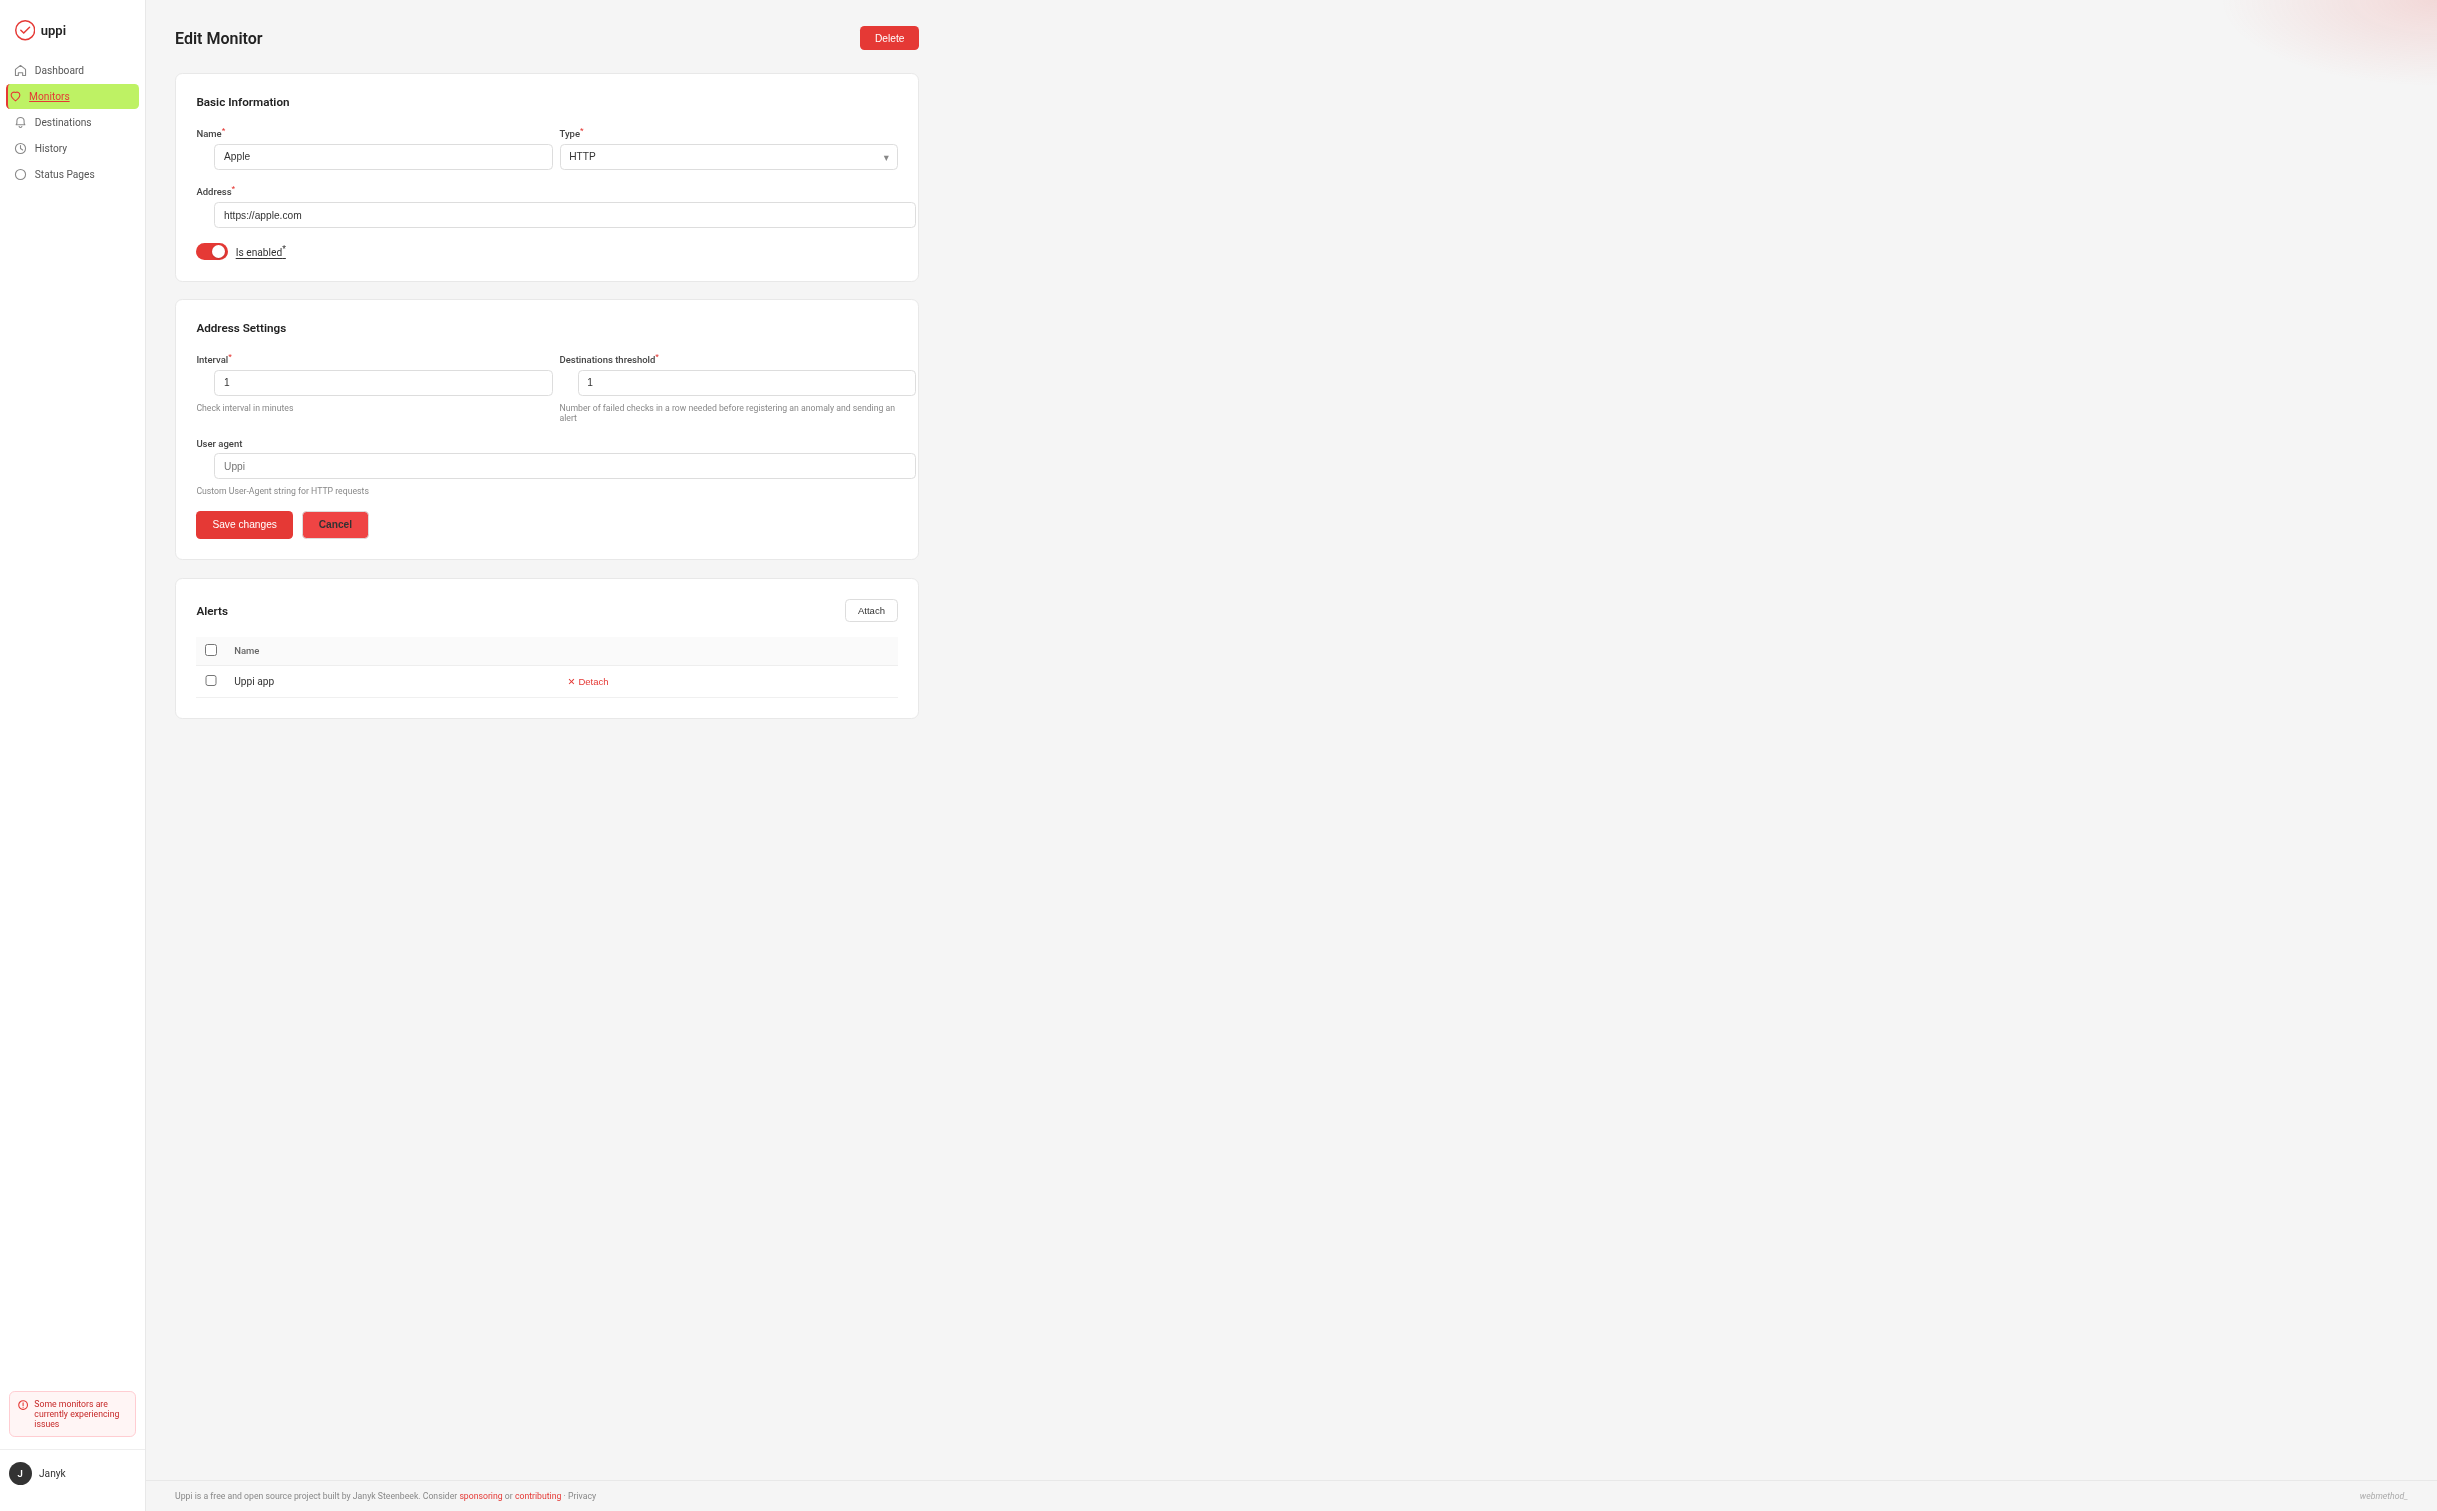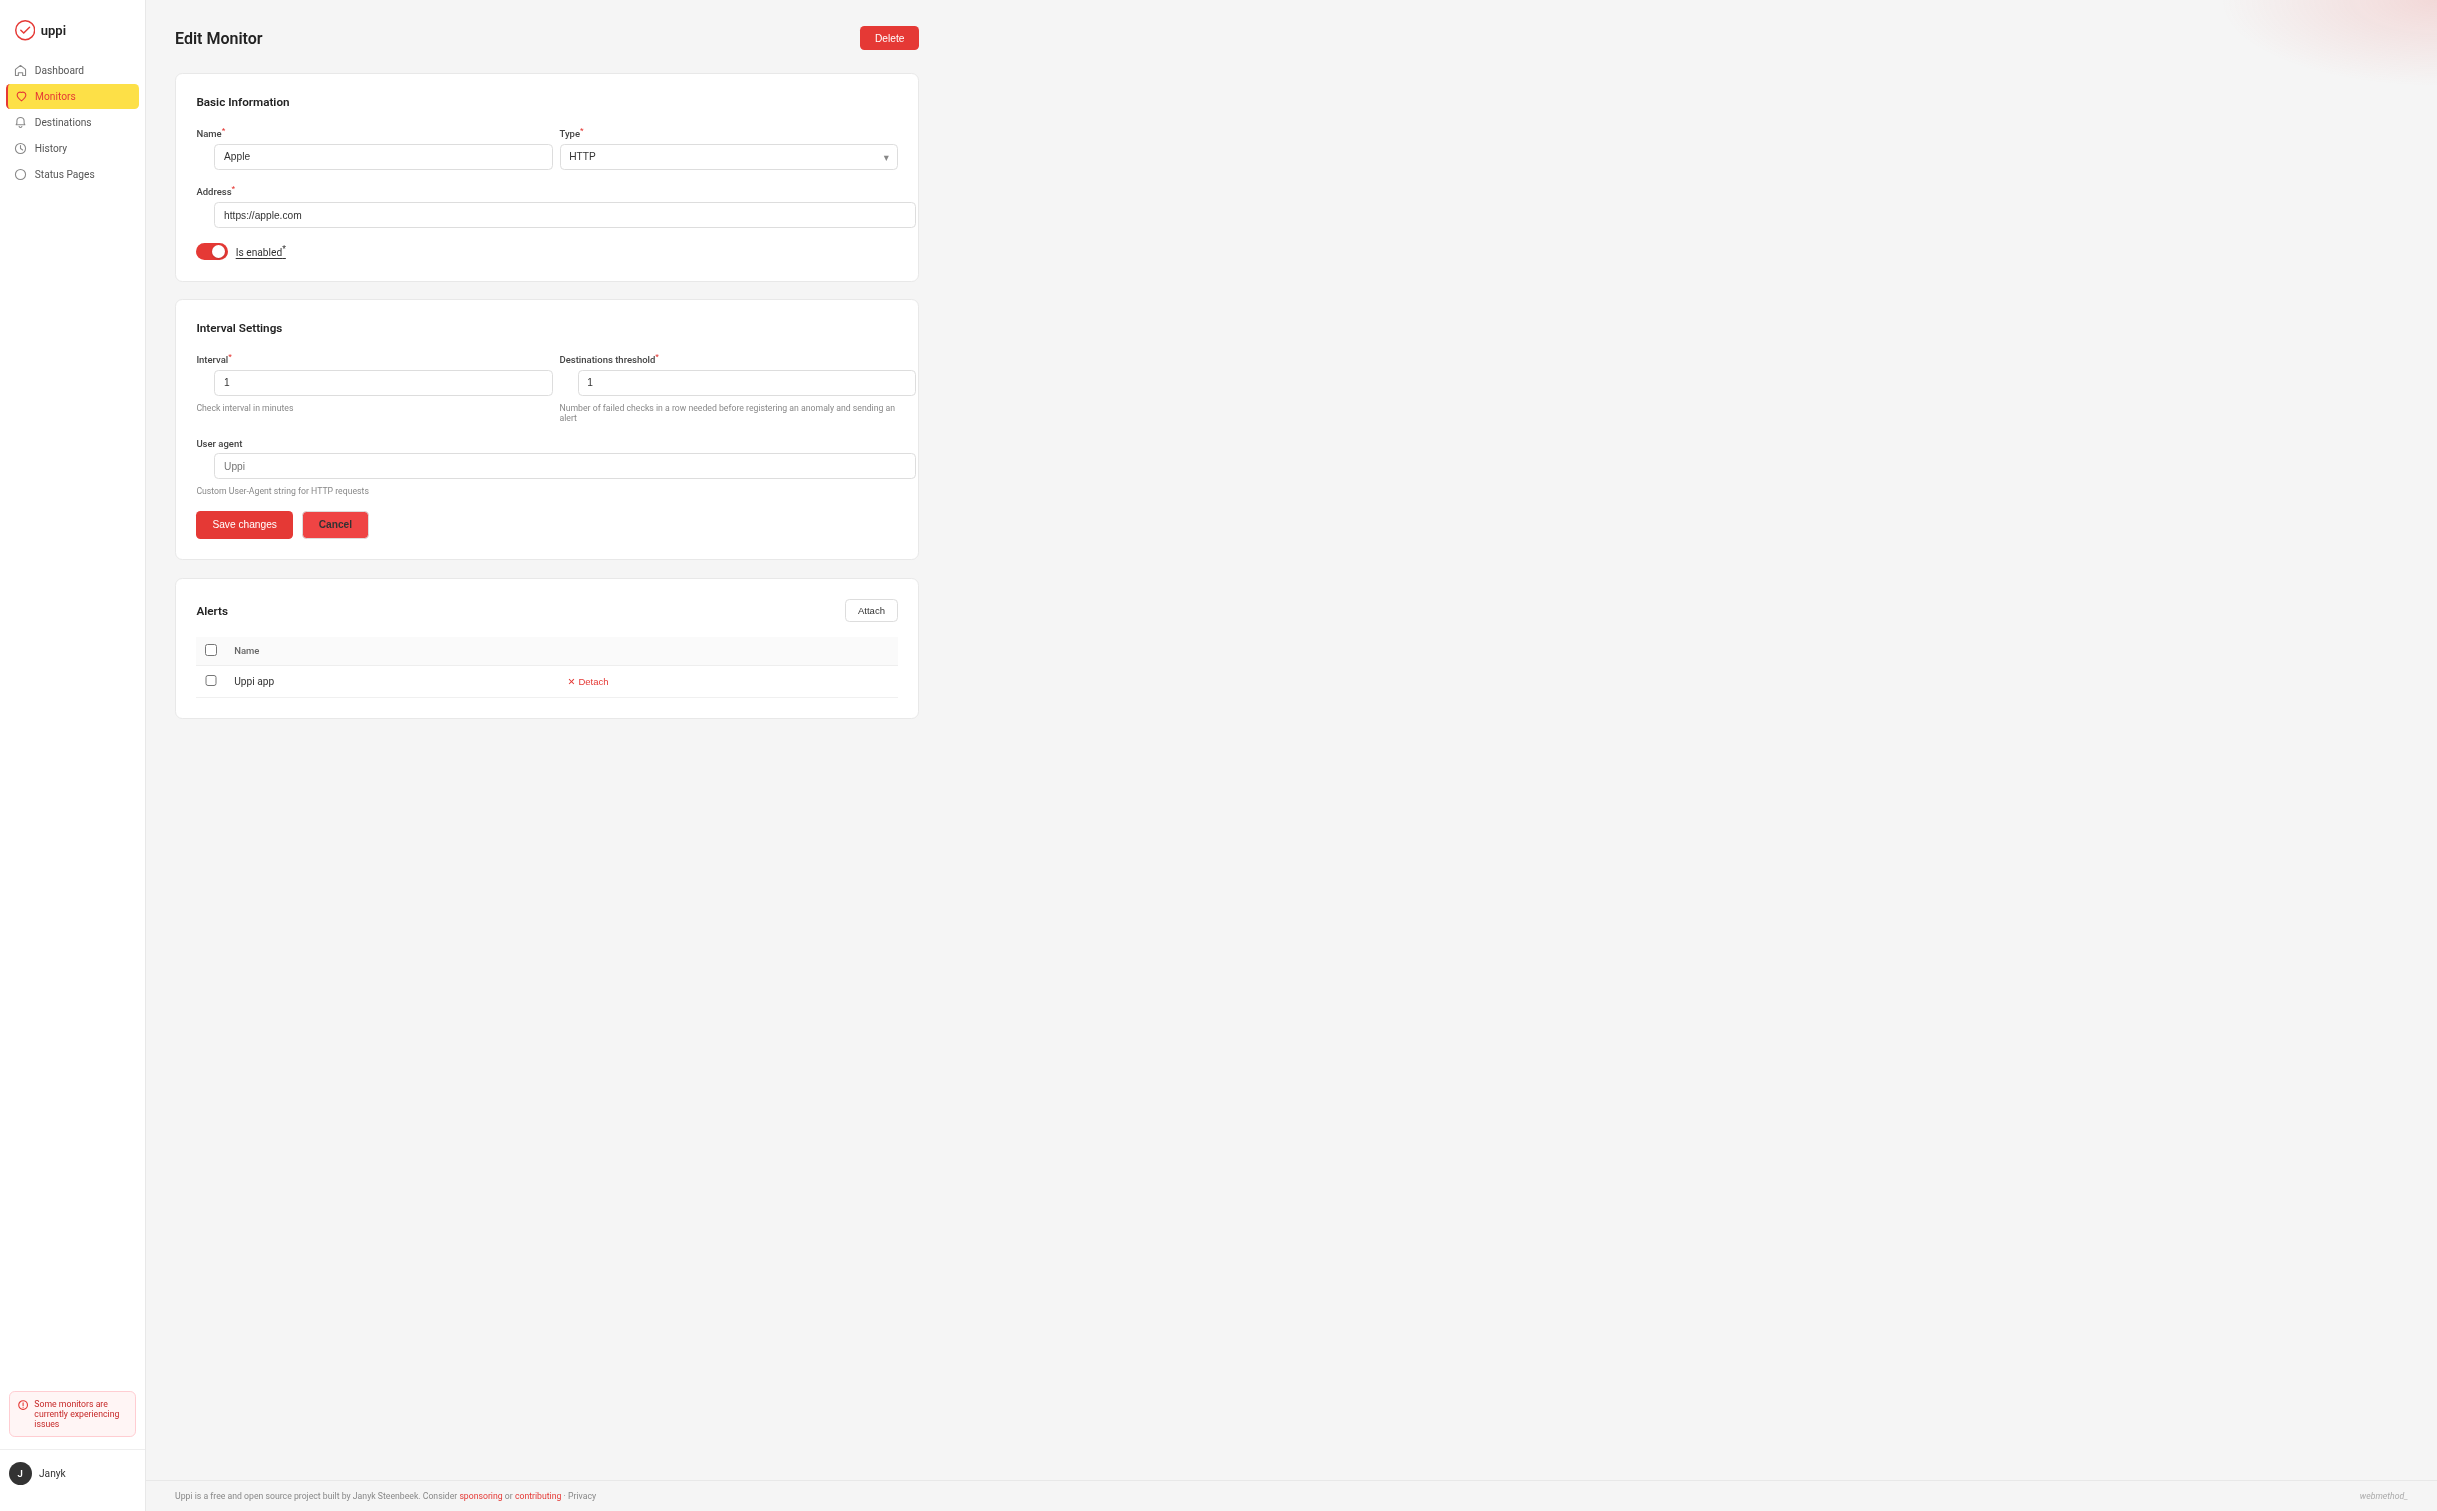--- a/index.html
+++ b/index.html
@@ -57,23 +57,24 @@
       padding: 5.8px 8.7px;
       border-radius: 4.4px;
       cursor: pointer;
       color: #555;
       text-decoration: none;
       font-size: 10.2px;
       transition: background 0.15s;
     }
     .nav-item.active {
       color: #e53935;
-      background: #fde047;
+      background: #bef264;
       border-left: 2.2px solid #e53935;
-      padding-left: 7px;
+      padding-left: 1px;
+      text-decoration: underline;
     }
     .nav-icon {
       width: 13px;
       height: 13px;
       flex-shrink: 0;
     }
     .sidebar-alert {
       margin: 11.7px 8.7px;
       background: #fff5f5;
       border: 0.7px solid #ffcdd2;
@@ -484,21 +485,21 @@
 
             <span class="toggle-slider"></span>
           </label>
           <span>
             <span>Is enabled</span><sup>*</sup>
           </span>
         </div>
       </div>
 
       <div class="card">
-        <h2 class="section-title">Interval Settings</h2>
+        <h2 class="section-title">Address Settings</h2>
 
         <div class="form-row">
 
           <div class="form-group">
             <label>
               <span>Interval</span><sup>*</sup>
             </label>
             <input class="form-input" type="number" value="1" style="">
             <span class="form-hint">Check interval in minutes</span>
           </div>

